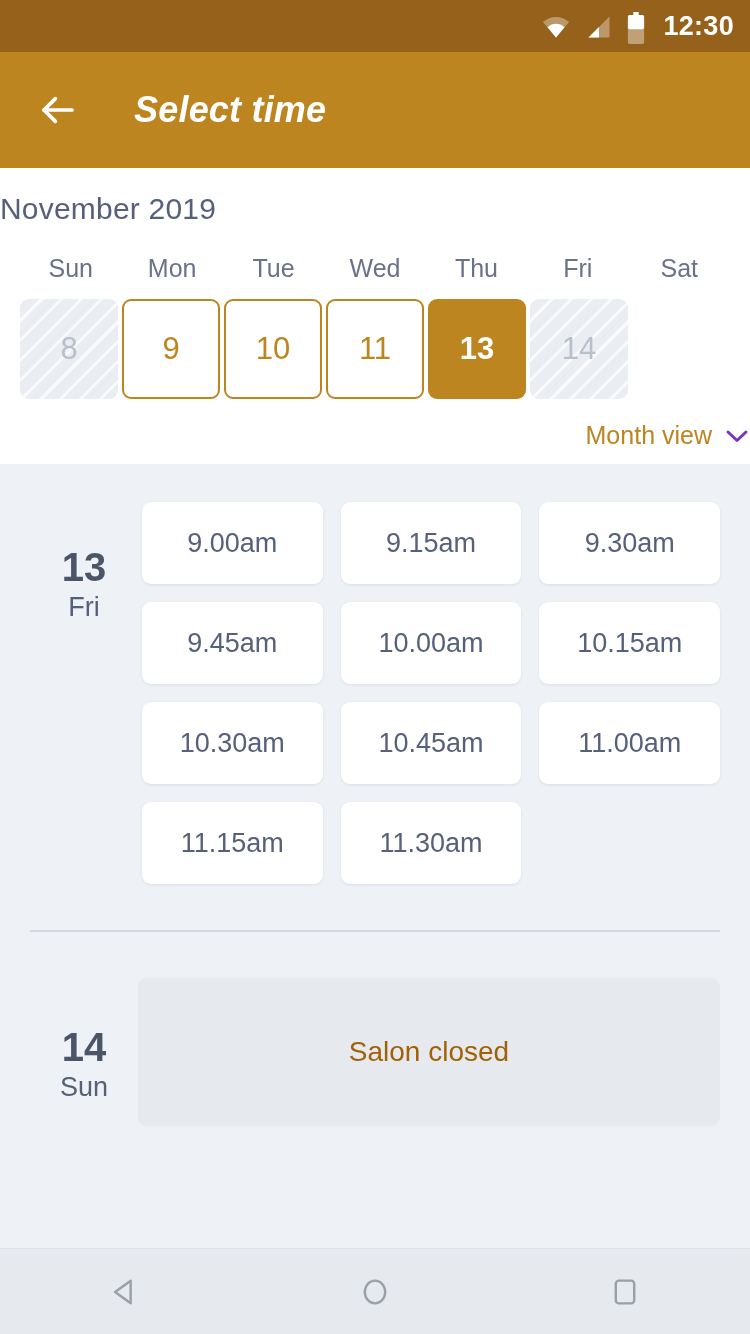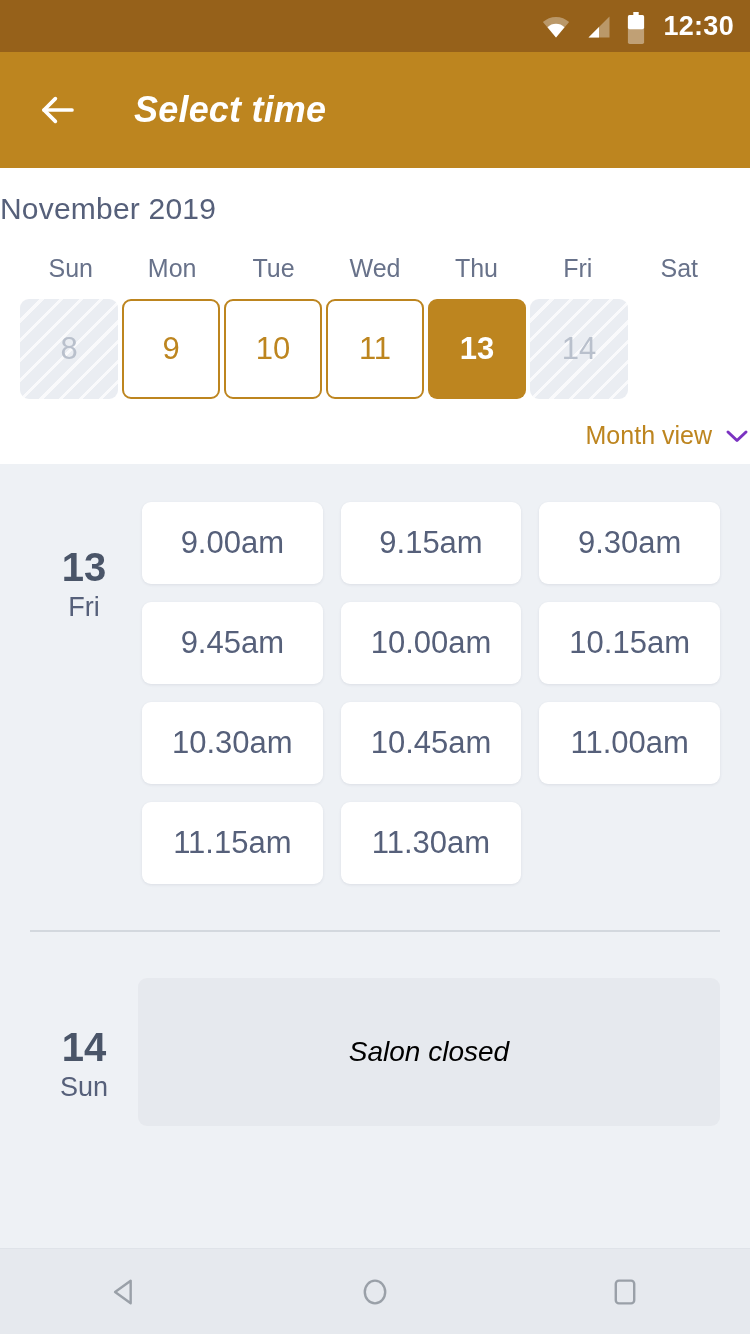--- a/index.html
+++ b/index.html
@@ -158,39 +158,38 @@
     display:grid;
     grid-template-columns:repeat(3, 1fr);
     gap:18px 18px;
     padding-left:4px;
   }
   .slot {
     background:#ffffff;
     border-radius:9px;
     height:82px;
     display:flex; align-items:center; justify-content:center;
-    font-size:31px;
+    font-size:27px;
     color:#56607a;
     box-shadow:0 1px 3px rgba(60,72,95,.10);
     cursor:pointer;
   }
   .divider {
     height:2px;
     background:#d3d8de;
     margin:46px 30px 0 30px;
   }
   .closed-box {
     flex:1 1 auto;
     background:#e6e9ee;
     border-radius:9px;
     min-height:148px;
     display:flex; align-items:center; justify-content:center;
-    color:#000000;
+    color:#a16207;
     font-size:28px;
-    font-style:italic;
   }
   .day-group.closed-group { padding-top:46px; }
   .day-group.closed-group .day-label { padding-top:48px; }
 
   
   .navbar {
     height:86px; flex:0 0 86px;
     background:#e6e9ee;
     display:flex; align-items:center; justify-content:space-around;
     border-top:1px solid #dfe3e9;

